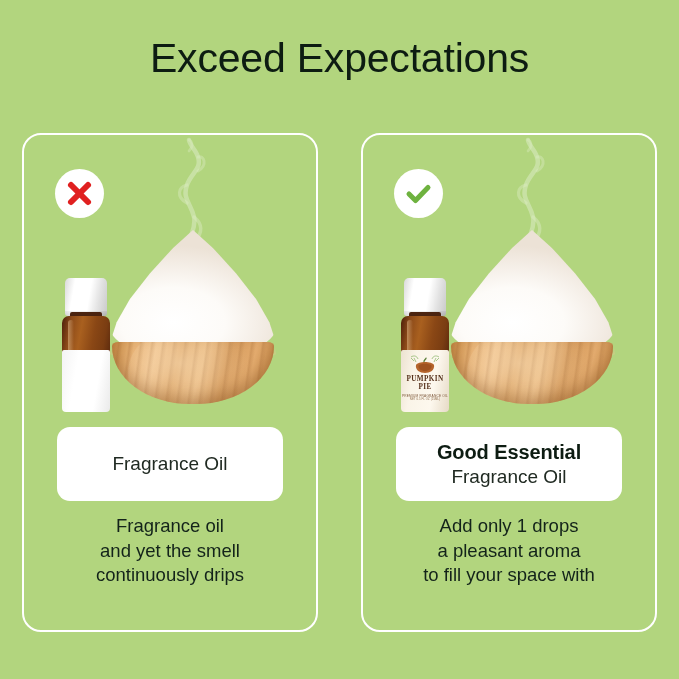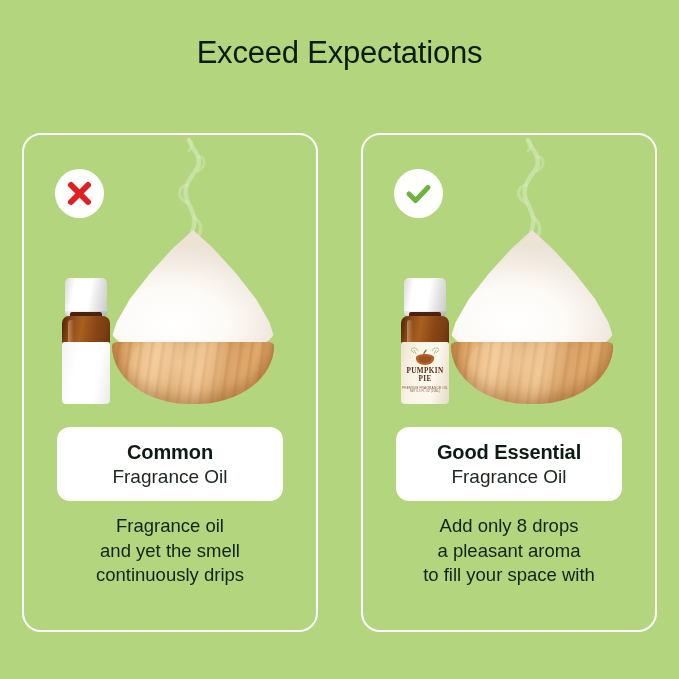--- a/index.html
+++ b/index.html
@@ -24,21 +24,21 @@
     background: #b2d57e;
   }
 
   
   .page-title {
     position: absolute;
     top: 34px;
     left: 0;
     width: 679px;
     text-align: center;
-    font-size: 31px;
+    font-size: 41px;
     font-weight: 400;
     letter-spacing: -0.2px;
     color: #0d1c12;
     line-height: 1.2;
   }
 
   
   .panel {
     position: absolute;
     top: 133px;
@@ -221,21 +221,21 @@
     left: 6px;
     top: 4px;
     width: 6px;
     height: 72px;
     border-radius: 4px;
     background: linear-gradient(to right, rgba(255,220,170,0.45), rgba(255,220,170,0));
   }
   .bottle-label {
     position: absolute;
     left: 0;
-    top: 64px;
+    top: 72px;
     width: 48px;
     height: 62px;
     border-radius: 2px 2px 4px 4px;
     overflow: hidden;
     background: #ffffff;
     z-index: 4;
   }
   .bottle-label.plain {
     background: linear-gradient(100deg, #f3f3f3 0%, #ffffff 30%, #ffffff 70%, #eaeaea 100%);
   }
@@ -362,21 +362,20 @@
 
       <div class="bottle">
         <div class="bottle-cap"></div>
         <div class="bottle-neck"></div>
         <div class="bottle-body"></div>
         <div class="bottle-label plain"></div>
       </div>
     </div>
 
     <div class="name-card">
-      <div class="brand">Common</div>
       <div class="kind">Fragrance Oil</div>
     </div>
 
     <div class="desc">
       <span>Fragrance oil</span>
       <span>and yet the smell</span>
       <span>continuously drips</span>
     </div>
   </div>
 
@@ -437,19 +436,19 @@
         </div>
       </div>
     </div>
 
     <div class="name-card">
       <div class="brand">Good Essential</div>
       <div class="kind">Fragrance Oil</div>
     </div>
 
     <div class="desc">
-      <span>Add only 8 drops</span>
+      <span>Add only 1 drops</span>
       <span>a pleasant aroma</span>
       <span>to fill your space with</span>
     </div>
   </div>
 
 </div>
 
 </body></html>

